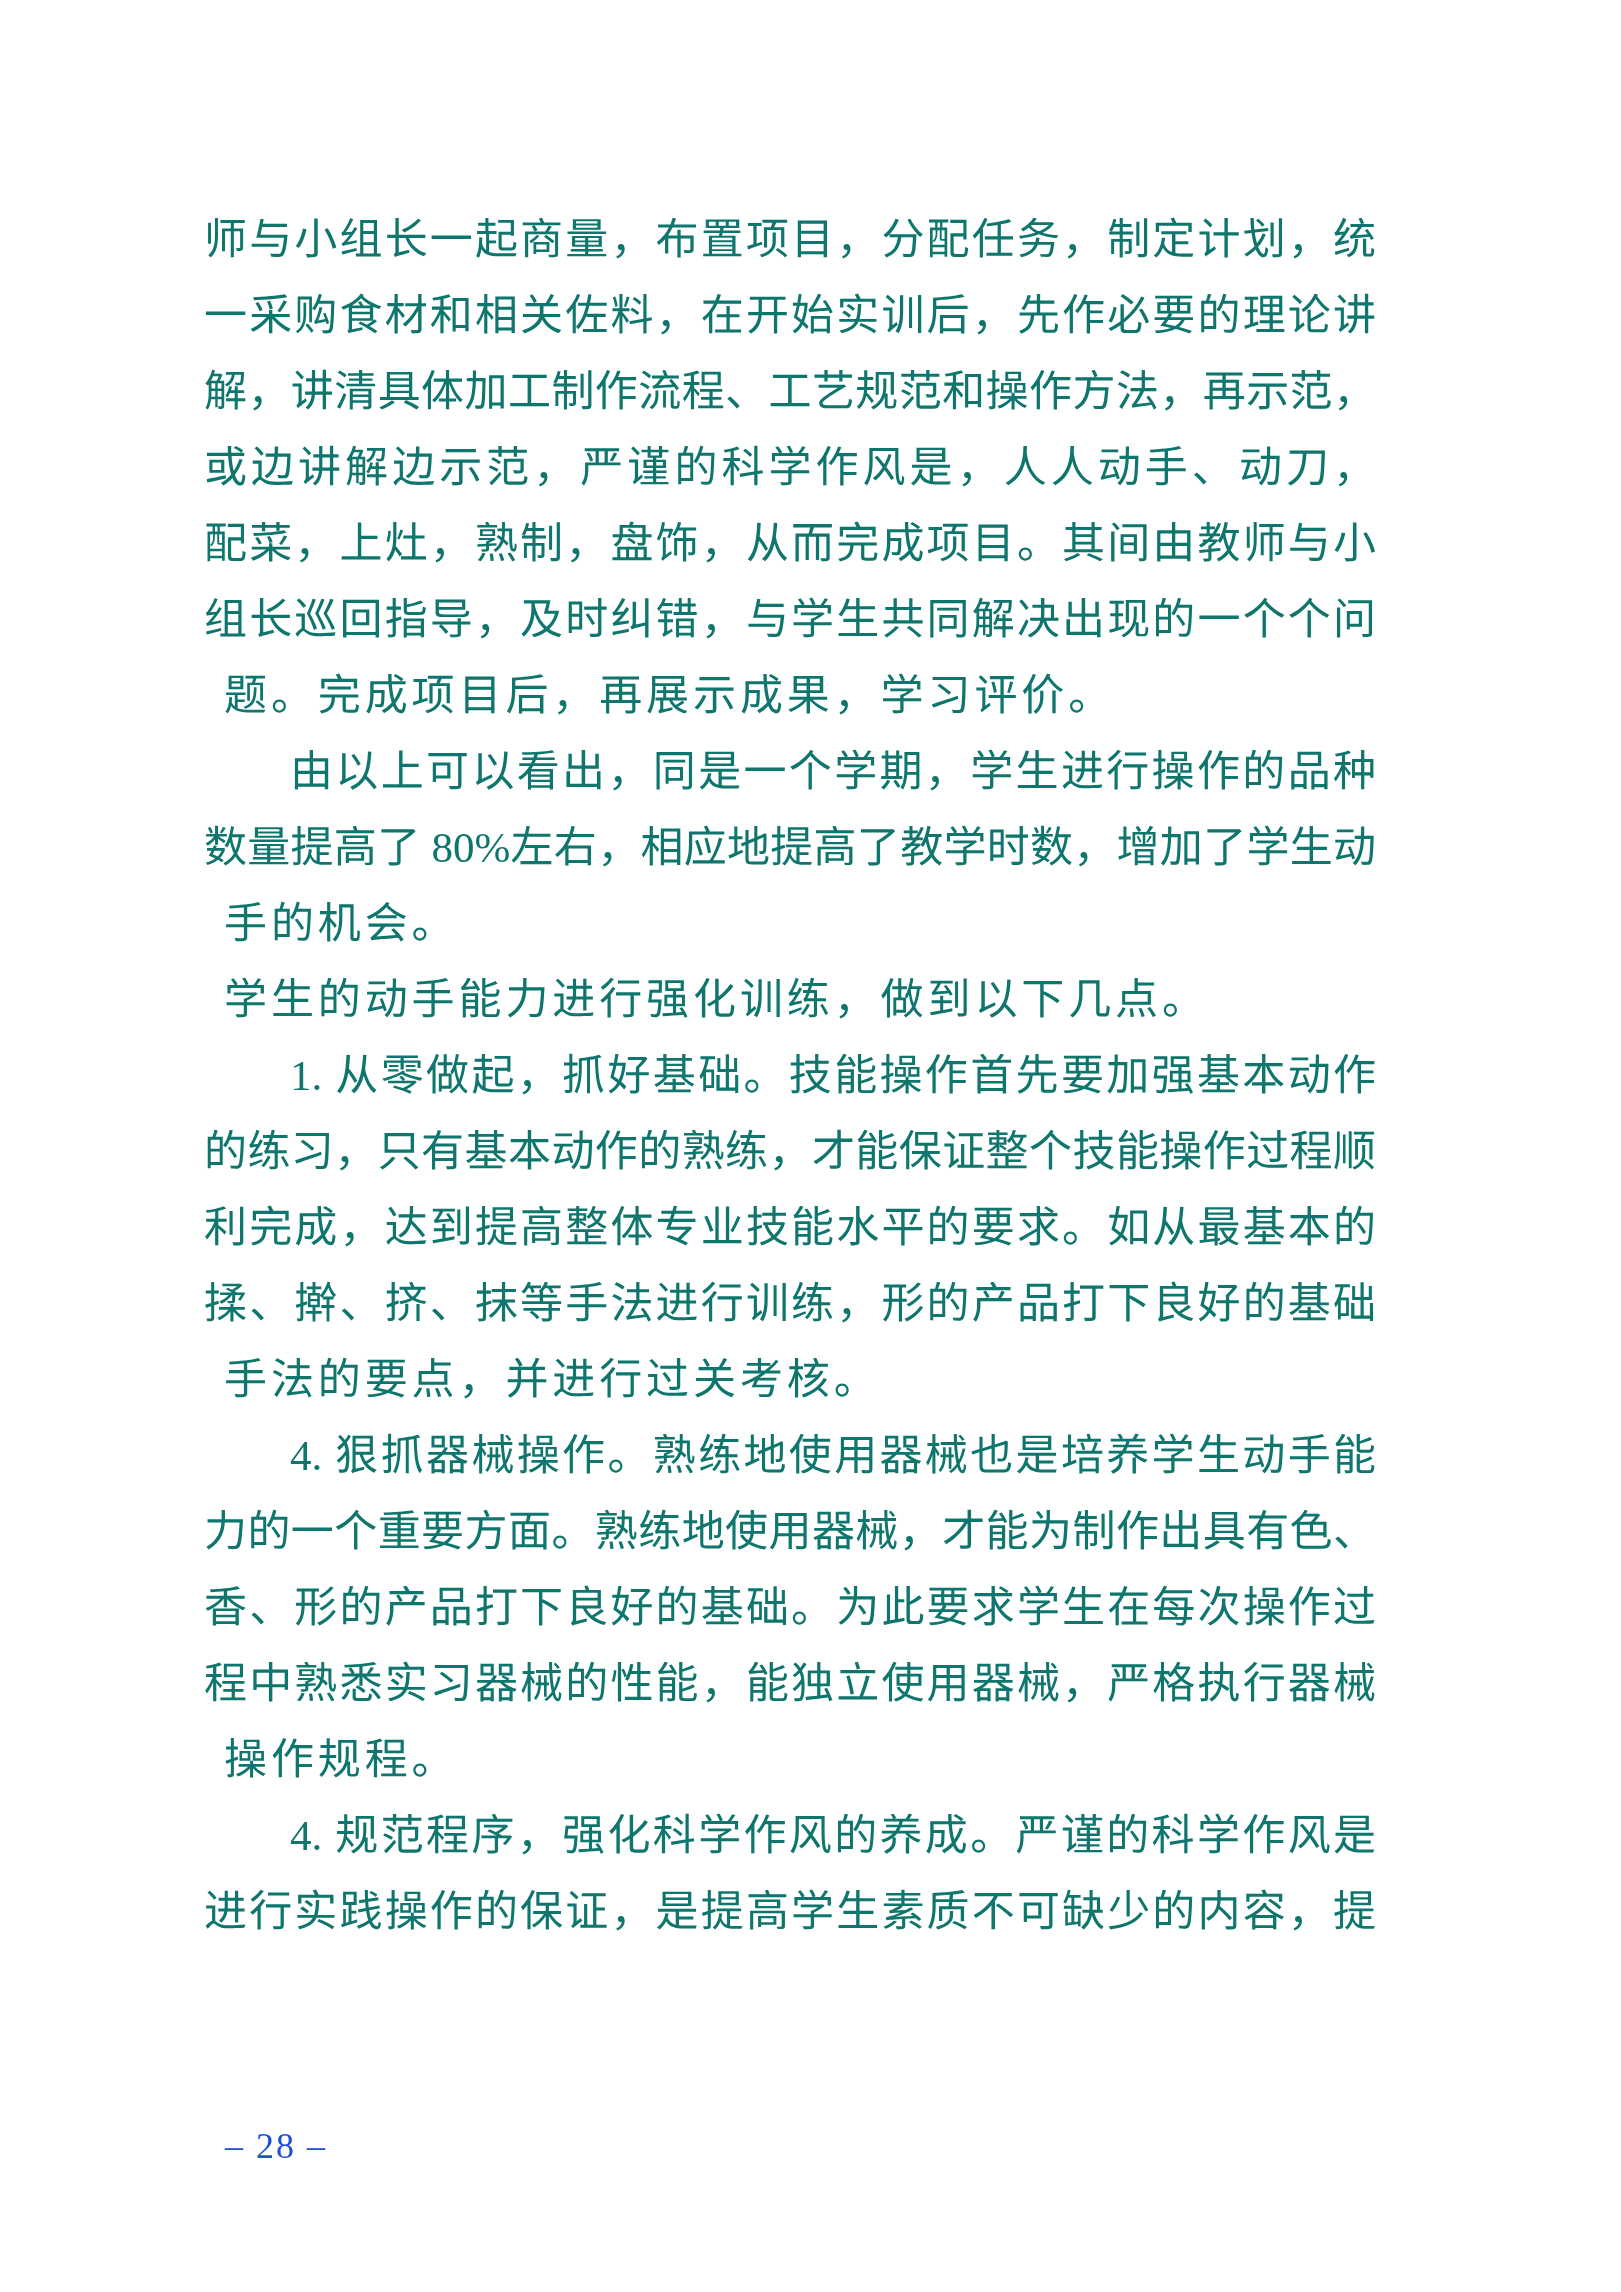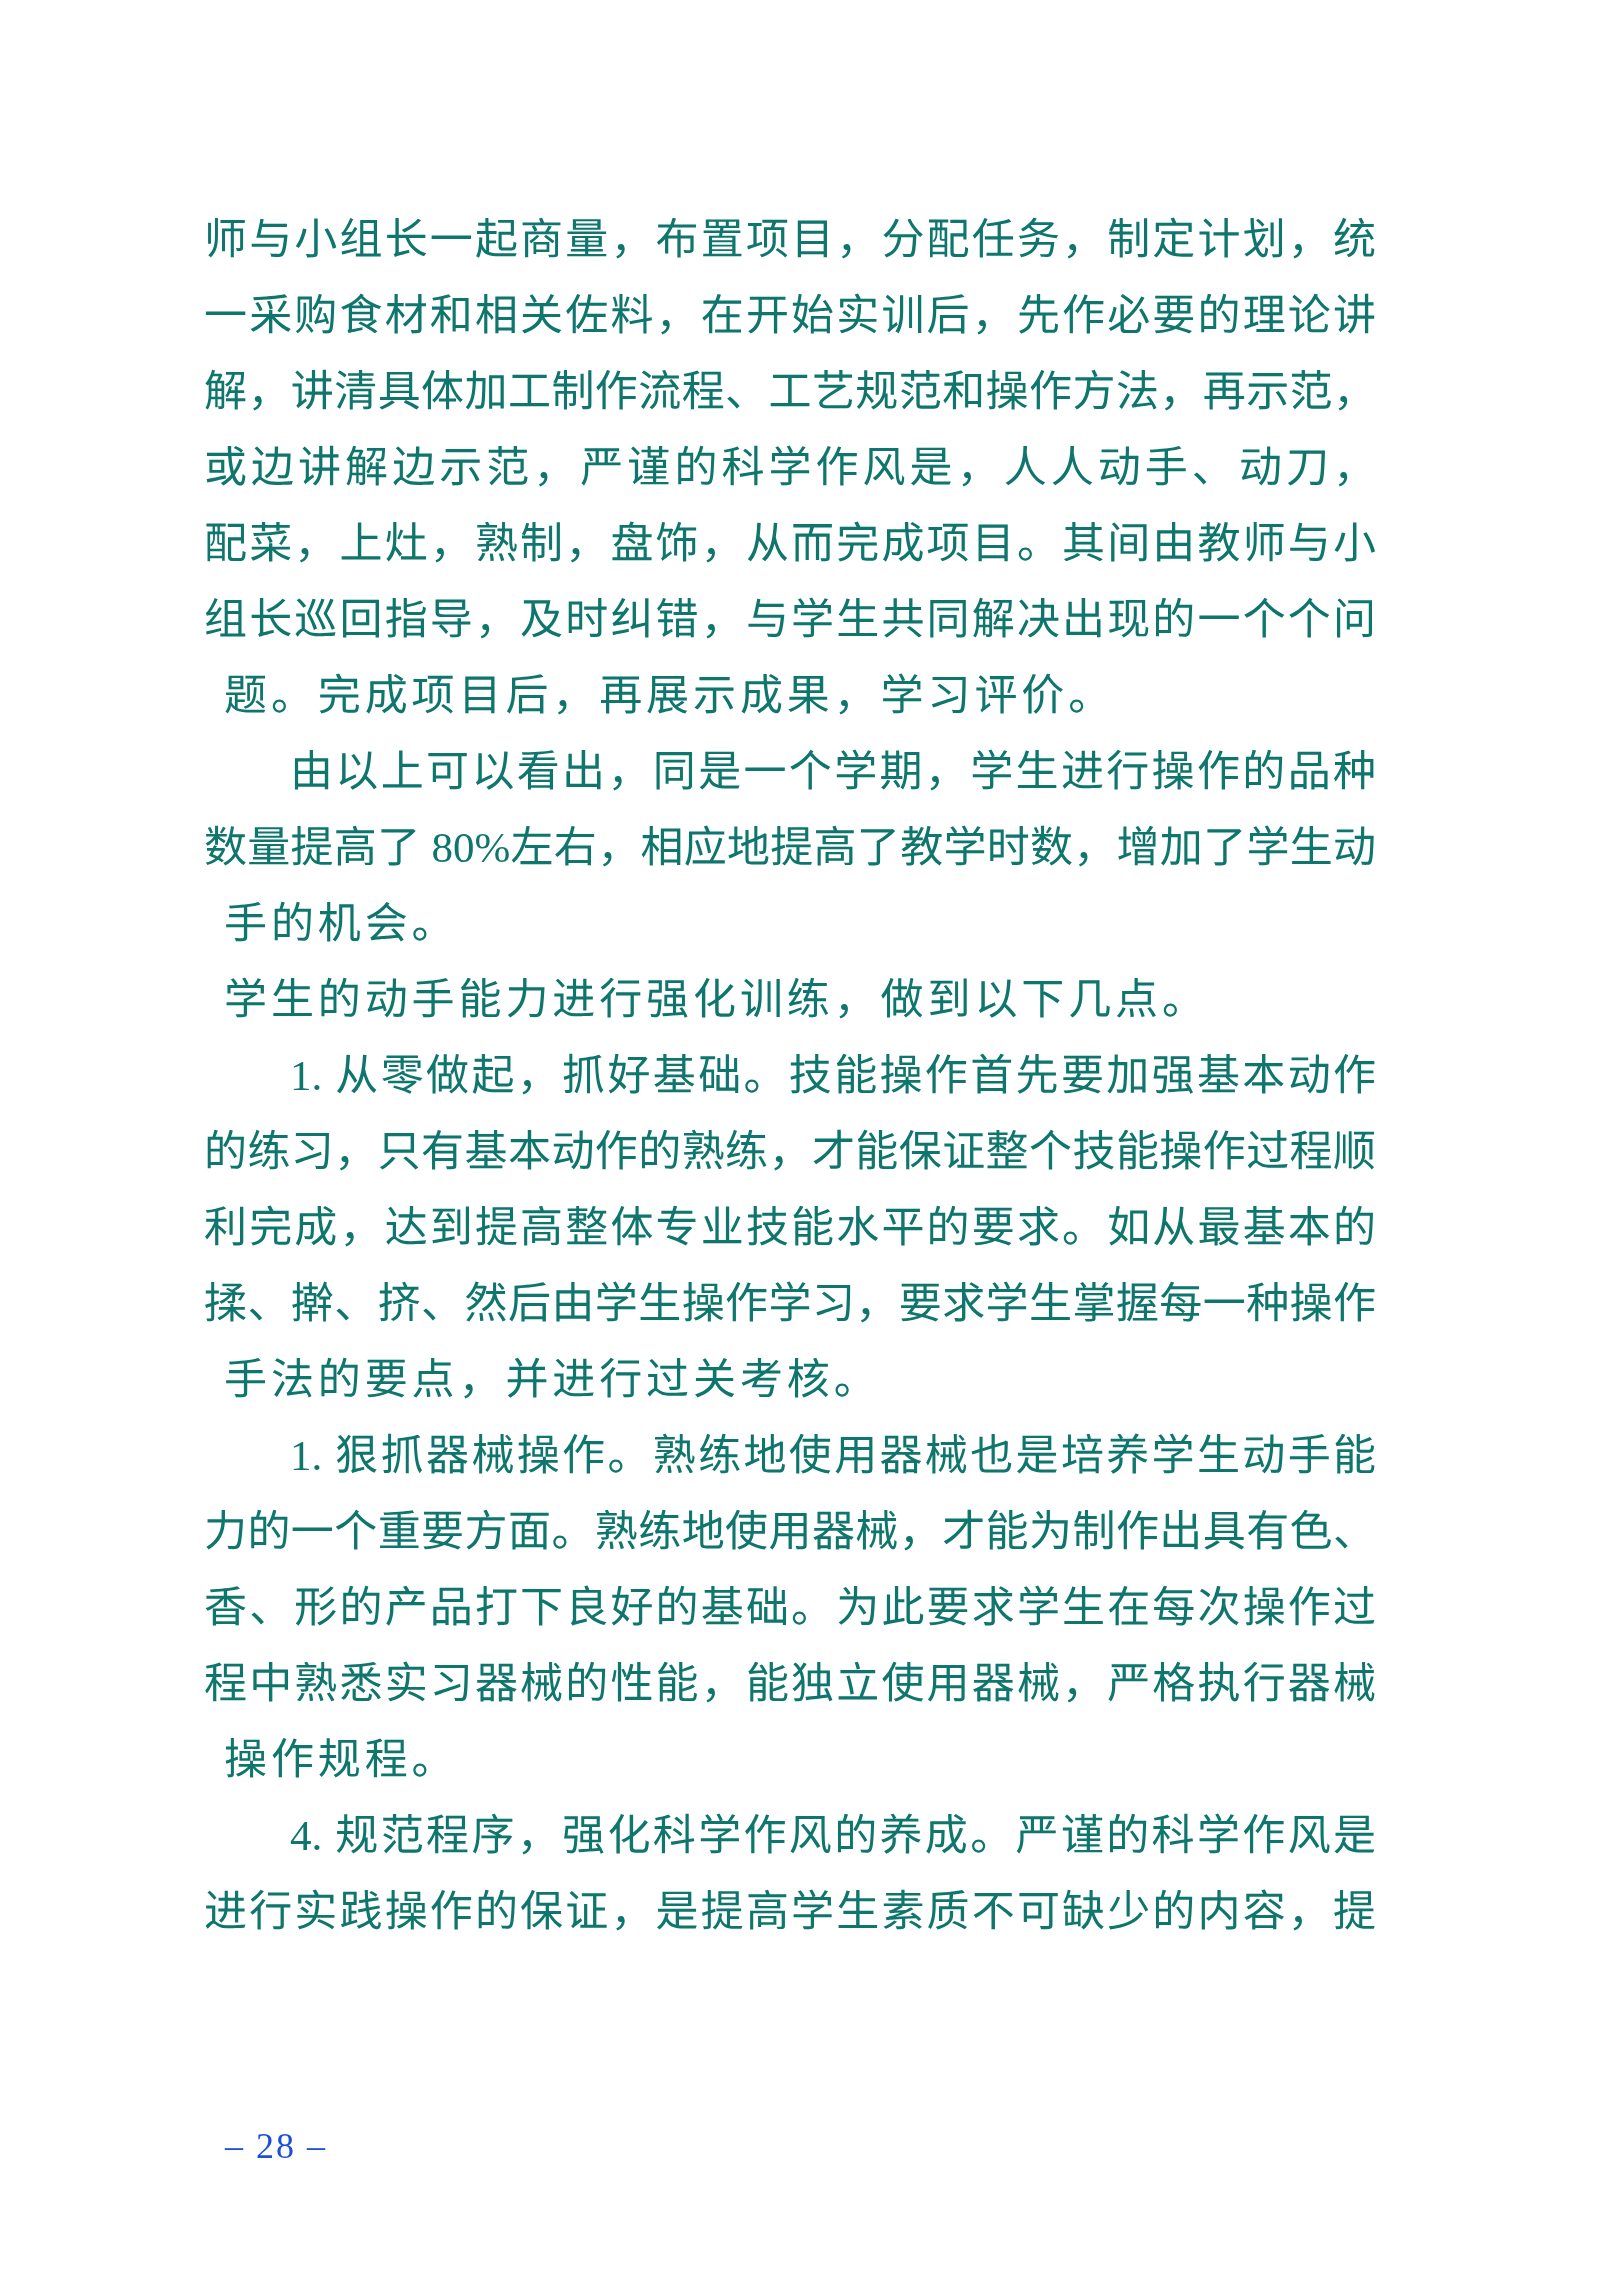--- a/index.html
+++ b/index.html
@@ -67,23 +67,23 @@
     <div class="line">配菜，上灶，熟制，盘饰，从而完成项目。其间由教师与小</div>
     <div class="line">组长巡回指导，及时纠错，与学生共同解决出现的一个个问</div>
     <div class="line nofill">题。完成项目后，再展示成果，学习评价。</div>
     <div class="line indent">由以上可以看出，同是一个学期，学生进行操作的品种</div>
     <div class="line">数量提高了 80%左右，相应地提高了教学时数，增加了学生动</div>
     <div class="line nofill">手的机会。</div>
     <div class="line nofill">学生的动手能力进行强化训练，做到以下几点。</div>
     <div class="line indent">1. 从零做起，抓好基础。技能操作首先要加强基本动作</div>
     <div class="line">的练习，只有基本动作的熟练，才能保证整个技能操作过程顺</div>
     <div class="line">利完成，达到提高整体专业技能水平的要求。如从最基本的</div>
-    <div class="line">揉、擀、挤、然后由学生操作学习，要求学生掌握每一种操作</div>
+    <div class="line">揉、擀、挤、抹等手法进行训练，形的产品打下良好的基础</div>
     <div class="line nofill">手法的要点，并进行过关考核。</div>
-    <div class="line indent">1. 狠抓器械操作。熟练地使用器械也是培养学生动手能</div>
+    <div class="line indent">4. 狠抓器械操作。熟练地使用器械也是培养学生动手能</div>
     <div class="line">力的一个重要方面。熟练地使用器械，才能为制作出具有色、</div>
     <div class="line">香、形的产品打下良好的基础。为此要求学生在每次操作过</div>
     <div class="line">程中熟悉实习器械的性能，能独立使用器械，严格执行器械</div>
     <div class="line nofill">操作规程。</div>
     <div class="line indent">4. 规范程序，强化科学作风的养成。严谨的科学作风是</div>
     <div class="line">进行实践操作的保证，是提高学生素质不可缺少的内容，提</div>
   </main>
 
   <div class="page-number">– 28 –</div>
 

